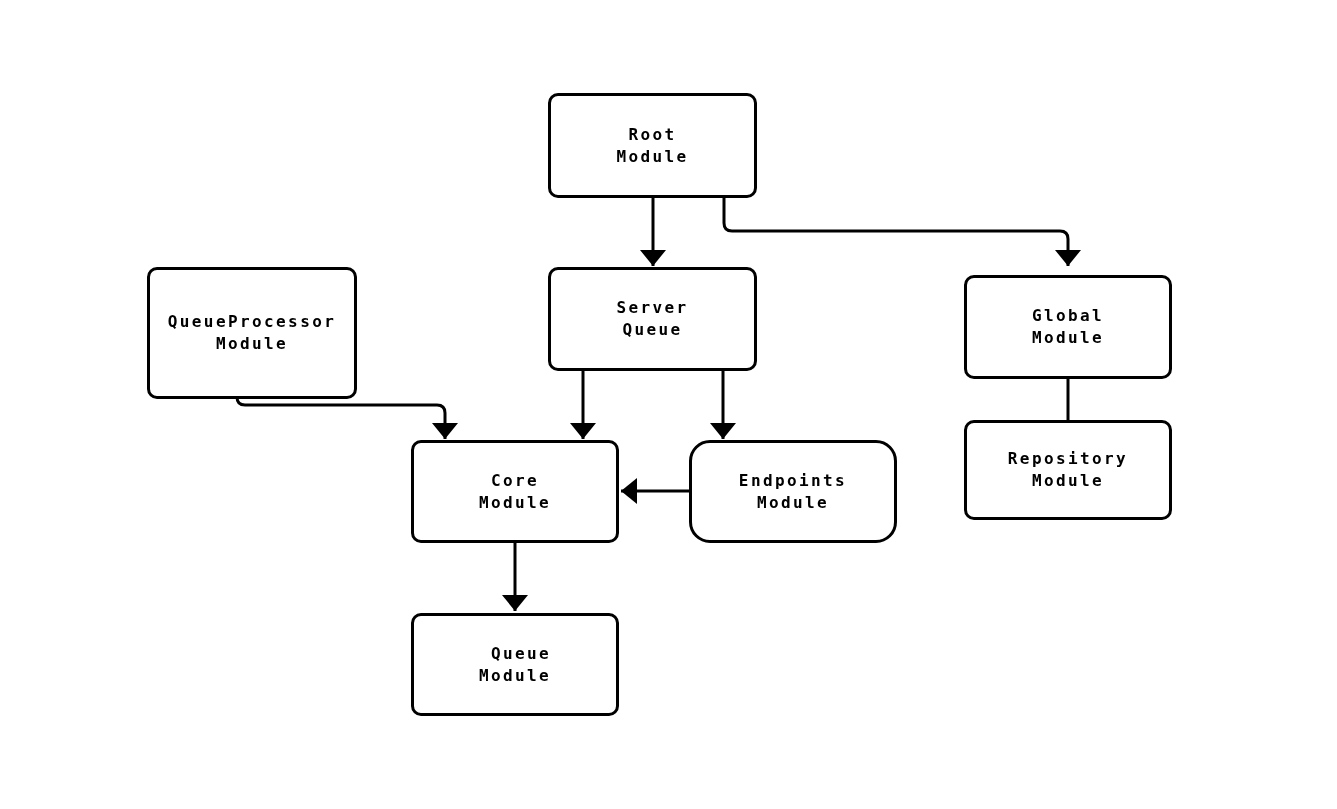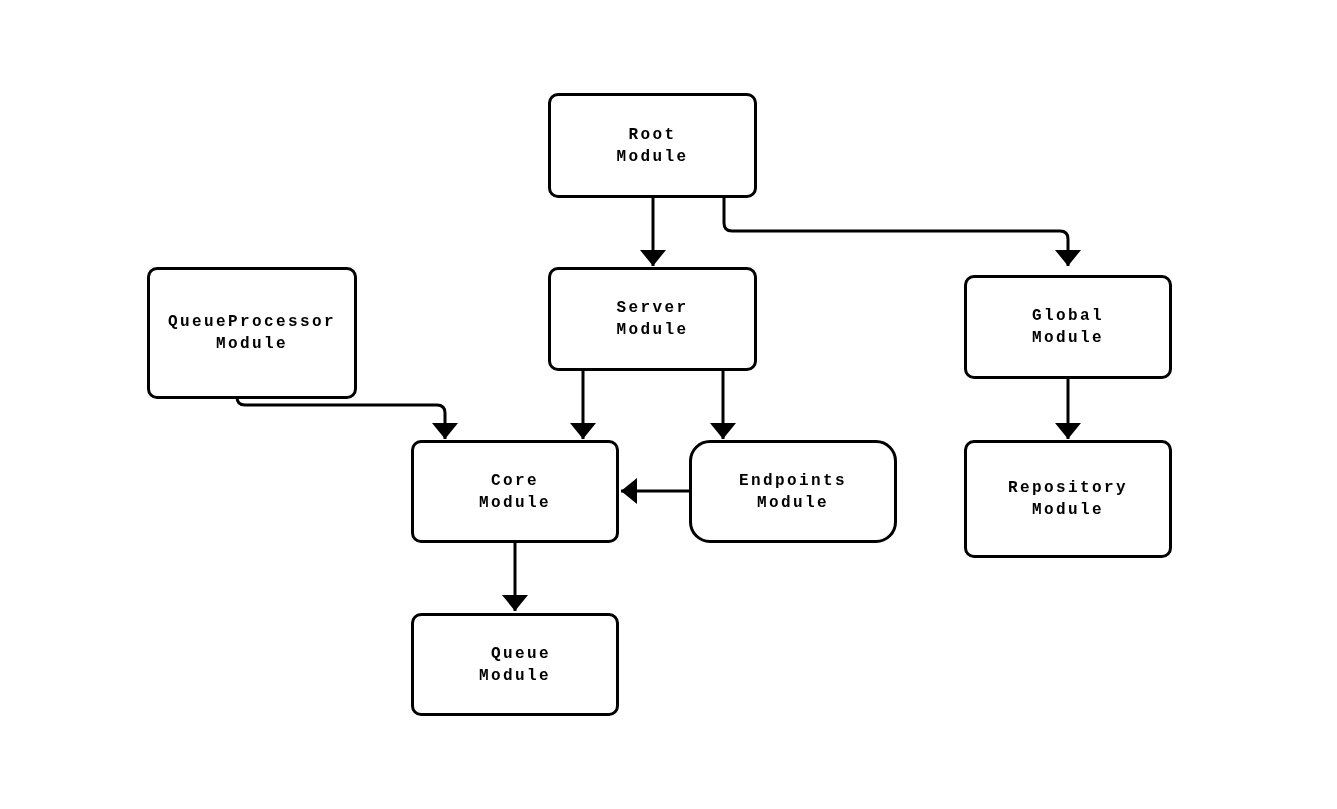--- a/index.html
+++ b/index.html
@@ -35,30 +35,29 @@
     display: flex;
     align-items: center;
     justify-content: center;
     text-align: center;
     font-weight: bold;
     font-size: 16px;
     line-height: 22px;
     letter-spacing: 2.4px;
     color: #000000;
     white-space: pre-line;
-    font-family: Liberation Mono, monospace;
   }
   
   #node-root          { left: 548px;  top: 93px;  width: 209px; height: 105px; }
   #node-queue-processor { left: 147px; top: 267px; width: 210px; height: 132px; }
   #node-server        { left: 548px;  top: 267px; width: 209px; height: 104px; }
   #node-global        { left: 964px;  top: 267px; width: 208px; height: 104px; margin-top: 8px; }
   #node-core          { left: 411px;  top: 440px; width: 208px; height: 103px; }
   #node-endpoints     { left: 689px;  top: 440px; width: 208px; height: 103px; border-radius: 21px; }
-  #node-repository    { left: 964px;  top: 440px; width: 208px; height: 118px; }
+  #node-repository    { left: 964px;  top: 420px; width: 208px; height: 100px; }
   #node-queue         { left: 411px;  top: 613px; width: 208px; height: 103px; text-align: right; }
 </style>
 </head>
 <body>
 
 <div class="canvas">
 
   <svg class="edges-layer" width="1337" height="809" viewBox="0 0 1337 809" xmlns="http://www.w3.org/2000/svg">
     <defs>
       <marker id="arrowhead" markerUnits="userSpaceOnUse" markerWidth="18" markerHeight="28" refX="16" refY="13" orient="auto">
@@ -75,21 +74,21 @@
     <path class="edge" d="M515 543 L515 611" marker-end="url(#arrowhead)"></path>
   </svg>
 
   <div class="node" id="node-root">Root
 Module</div>
 
   <div class="node" id="node-queue-processor">QueueProcessor
 Module</div>
 
   <div class="node" id="node-server">Server
-Module</div>
+Queue</div>
 
   <div class="node" id="node-global">Global
 Module</div>
 
   <div class="node" id="node-core">Core
 Module</div>
 
   <div class="node" id="node-endpoints">Endpoints
 Module</div>
 

